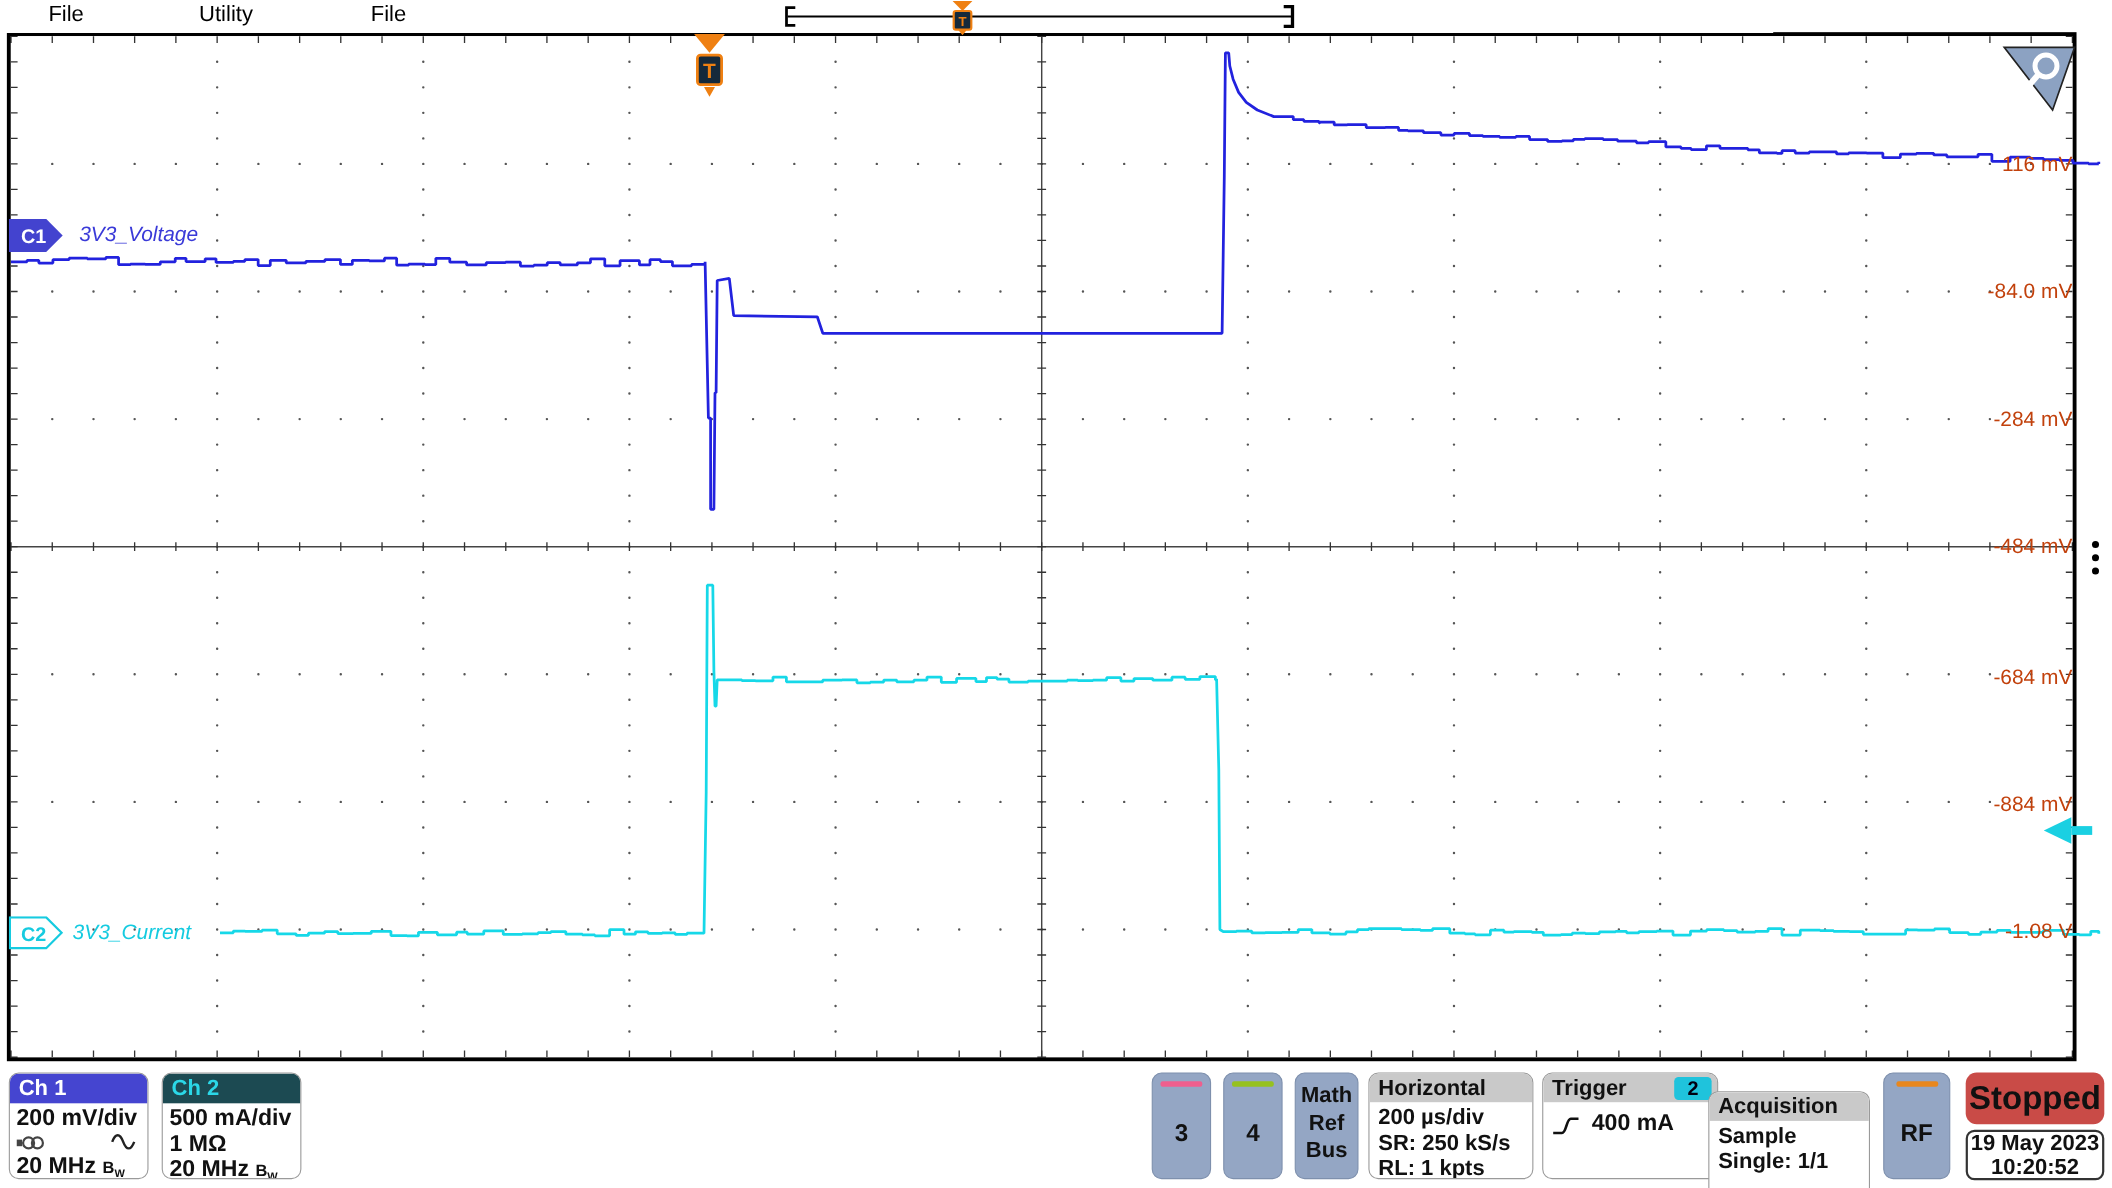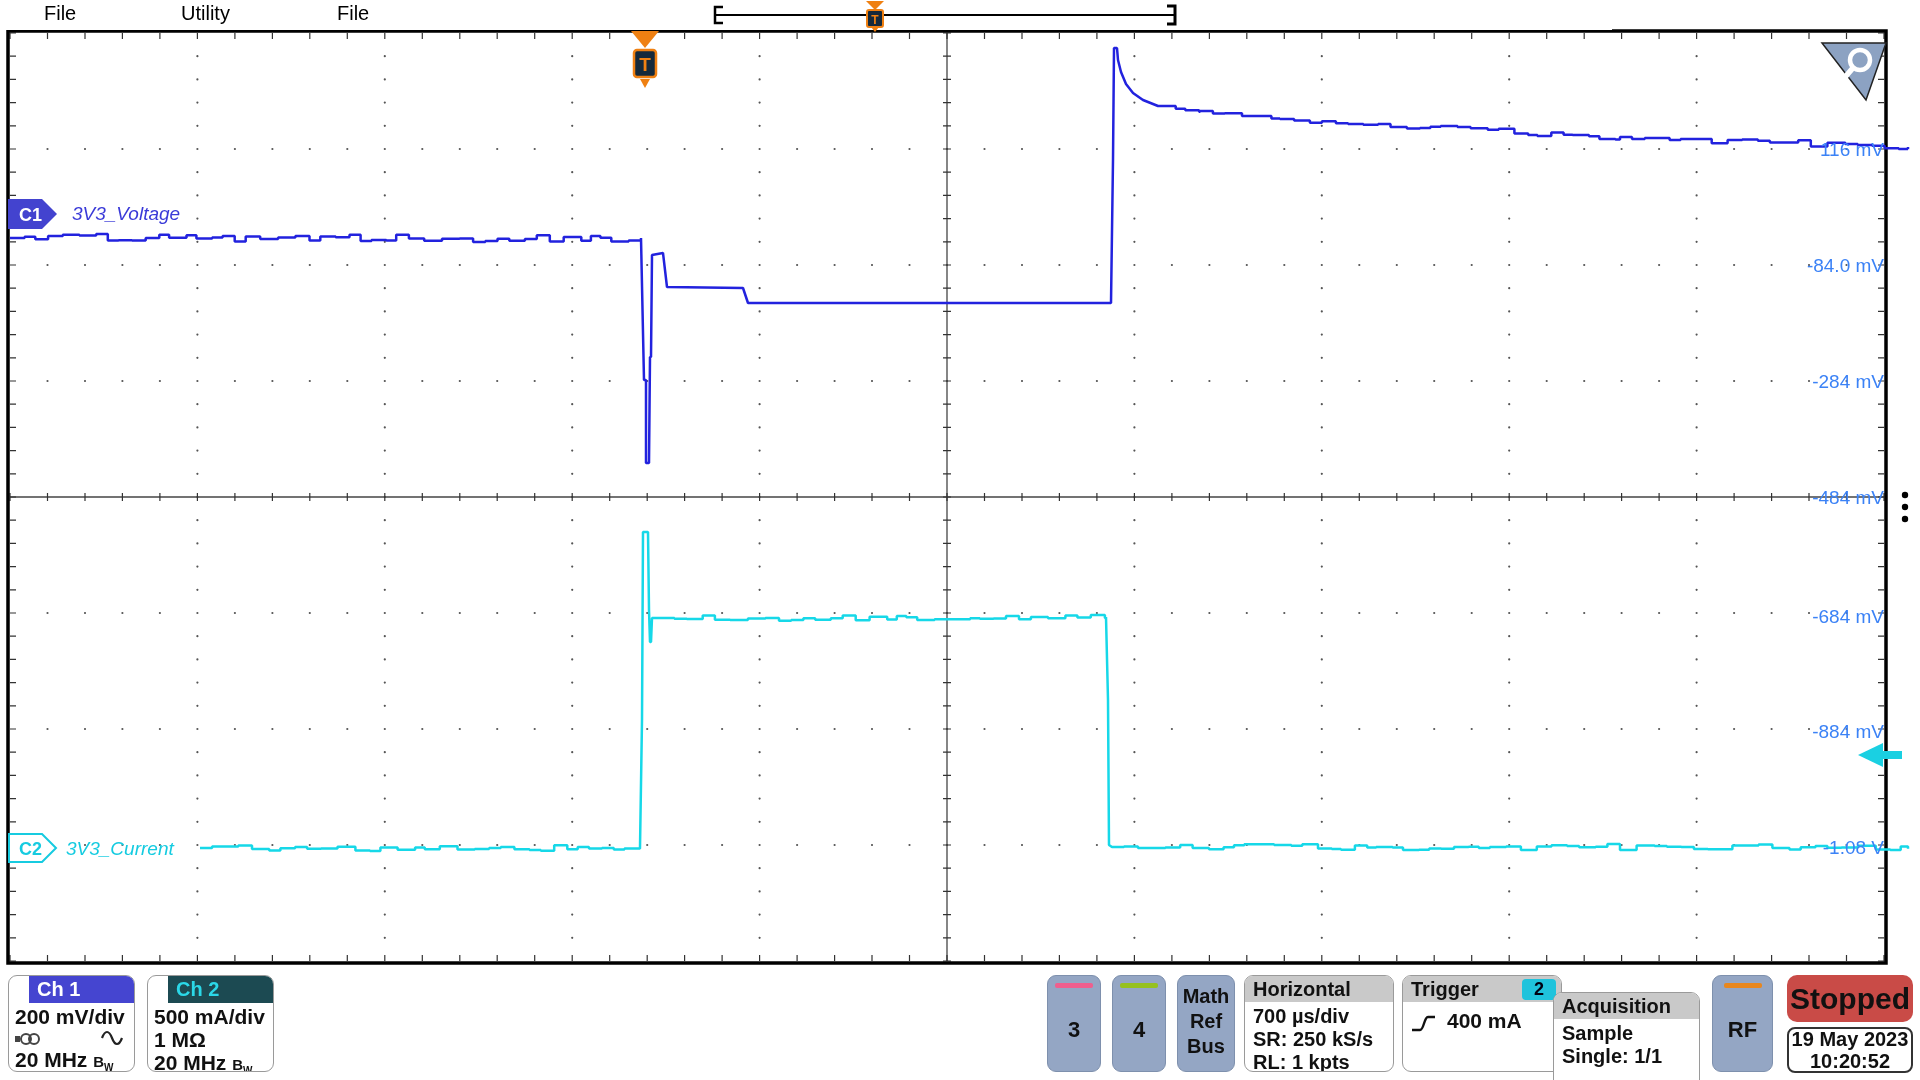--- a/index.html
+++ b/index.html
@@ -7,32 +7,32 @@
   #app{position:relative;width:1920px;height:1080px;background:#fff;overflow:hidden;}
 
   
   .menubar{position:absolute;top:0;left:0;width:1612px;height:30px;background:#fff;z-index:5;}
   .menu-item{position:absolute;top:2px;font-size:20px;color:#000;cursor:default;}
   #topbar-svg{position:absolute;top:0;left:0;z-index:5;}
 
   
   #scope-svg{position:absolute;top:0;left:0;z-index:1;}
   .overlay{position:absolute;z-index:3;}
-  .axis-label{position:absolute;right:36px;text-align:right;color:#3b82f6;font-size:19px;font-weight:500;z-index:3;white-space:nowrap;}
+  .axis-label{position:absolute;right:36px;text-align:right;color:#c2410c;font-size:19px;font-weight:500;z-index:3;white-space:nowrap;}
   .ch-label{position:absolute;font-size:19px;font-weight:500;z-index:3;white-space:nowrap;font-style:italic;}
   .c1-text{color:#3a3ad8;}
   .c2-text{color:#14cbe0;}
 
   
   .statusbar{position:absolute;left:0;top:968px;width:1920px;height:112px;background:#fff;z-index:4;}
   .panel{position:absolute;background:#fff;border:1.5px solid #9a9a9a;border-radius:9px;overflow:hidden;box-sizing:border-box;}
   .panel-h{height:26px;background:#c9c9c9;color:#111;font-size:20px;font-weight:700;line-height:26px;padding-left:8px;display:flex;align-items:center;}
   .panel-body{padding:3px 8px;font-size:20px;font-weight:700;color:#111;line-height:23px;}
   .chpanel{position:absolute;background:#fff;border:1.5px solid #9a9a9a;border-radius:9px;overflow:hidden;box-sizing:border-box;}
-  .chpanel .hdr{height:27px;font-size:20px;font-weight:700;line-height:27px;padding-left:8px;margin-left:20px;}
+  .chpanel .hdr{height:27px;font-size:20px;font-weight:700;line-height:27px;padding-left:8px;}
   .ch1-hdr{background:#4545d0;color:#fff;}
   .ch2-hdr{background:#1c4a52;color:#2bd8e8;}
   .ch-body{padding:2px 6px;font-size:21px;font-weight:700;color:#111;line-height:23px;}
   .icon-row{display:flex;justify-content:space-between;align-items:center;padding:1px 4px 1px 0;height:18px;}
   .bw{font-size:15px;font-weight:700;}
   .bw sub{font-size:10px;}
   .btn{position:absolute;background:#94a6c4;border:1px solid #7e90ad;border-radius:9px;box-sizing:border-box;display:flex;flex-direction:column;align-items:center;cursor:pointer;}
   .colorbar{width:38px;height:5px;border-radius:2px;margin-top:7px;}
   .btn-num{flex-grow:1;display:flex;align-items:center;font-size:22px;font-weight:700;color:#111;}
   .btn-lines{padding-top:8px;font-size:20px;font-weight:700;color:#111;text-align:center;line-height:25px;}
@@ -164,21 +164,21 @@
       <div class="btn-lines">
         <div>Math</div>
         <div>Ref</div>
         <div>Bus</div>
       </div>
     </div>
 
     <div class="panel" style="left:1244px;top:7px;width:150px;height:97px">
       <div class="panel-h">Horizontal</div>
       <div class="panel-body">
-        <div>700 µs/div</div>
+        <div>200 µs/div</div>
         <div>SR: 250 kS/s</div>
         <div>RL: 1 kpts</div>
       </div>
     </div>
 
     <div class="panel" style="left:1402px;top:7px;width:160px;height:97px">
       <div class="panel-h">
         <span>Trigger</span>
         <span class="trig-badge">2</span>
       </div>

